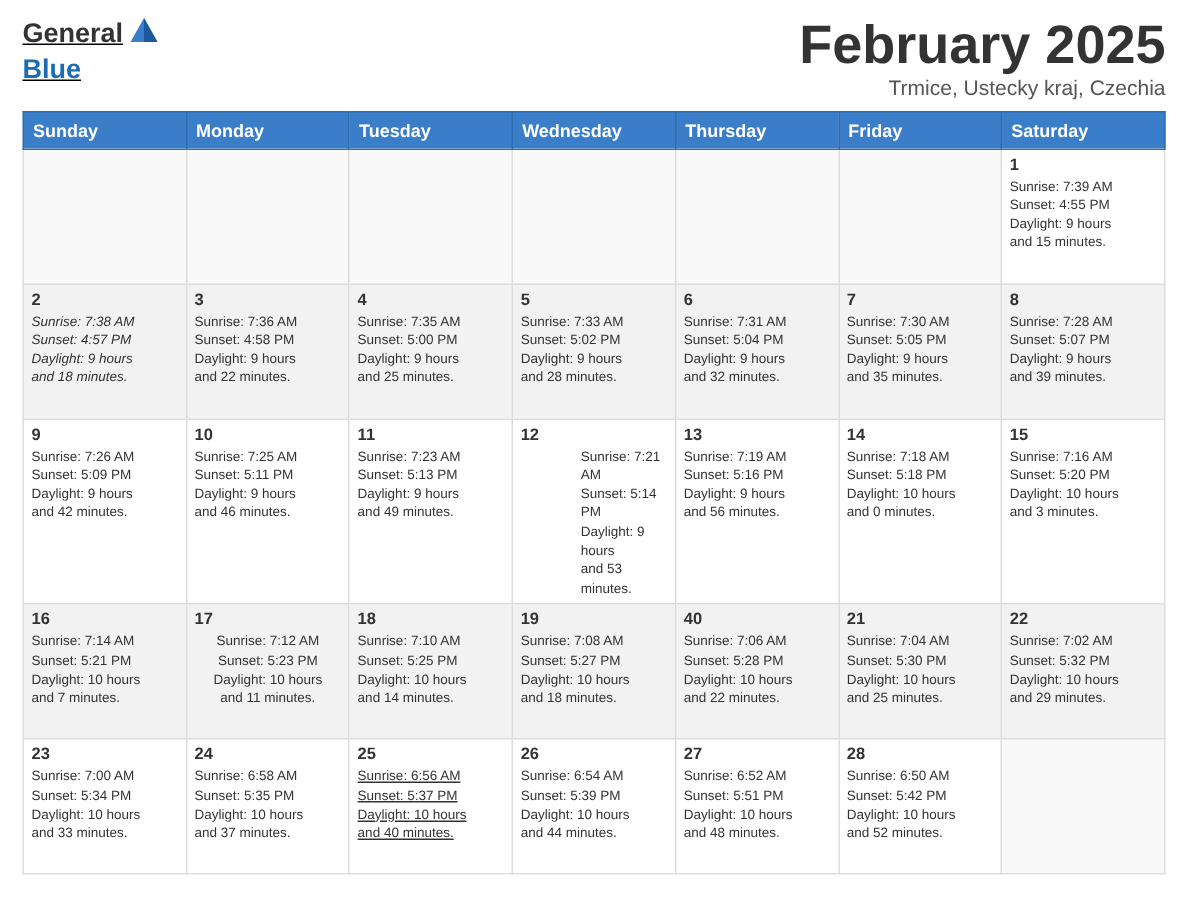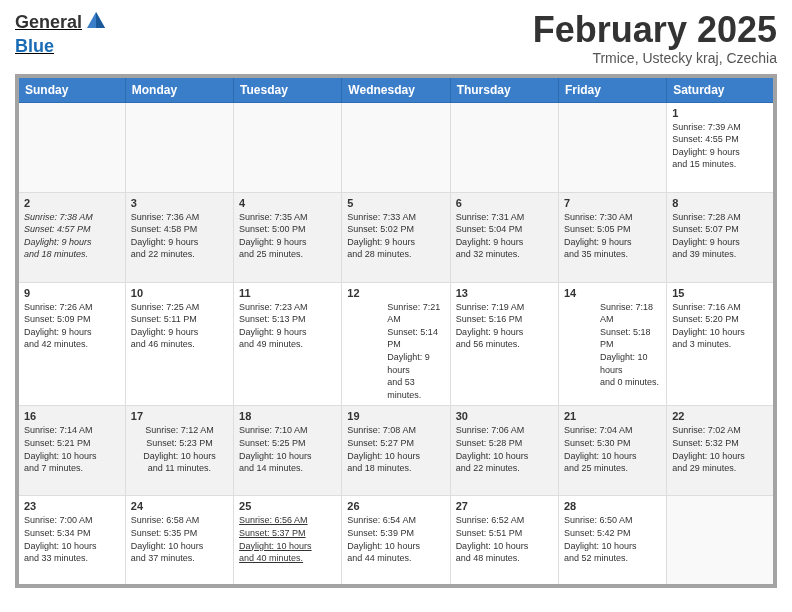--- a/index.html
+++ b/index.html
@@ -43,21 +43,21 @@
       color: #333;
       line-height: 1.1;
     }
     .location {
       font-size: 14px;
       color: #555;
     }
     .calendar {
       width: 100%;
       border-collapse: collapse;
-      border: 4px solid #a3a3a3;
+      border: 1px solid #a3a3a3;
     }
     .calendar th {
       background-color: #3a7dc9;
       color: #fff;
       font-size: 12px;
       font-weight: bold;
       padding: 5px 6px;
       text-align: left;
       border: 1px solid #2d6cb0;
     }
@@ -224,21 +224,21 @@
         </td>
         <td>
           <span class="day-num">13</span>
           <div class="day-info" style="white-space: pre-line;">Sunrise: 7:19 AM
 Sunset: 5:16 PM
 Daylight: 9 hours
 and 56 minutes.</div>
         </td>
         <td>
           <span class="day-num">14</span>
-          <div class="day-info" style="white-space: pre-line; margin-left: 36px;">Sunrise: 7:18 AM
+          <div class="day-info" style="white-space: pre-line;">Sunrise: 7:18 AM
 Sunset: 5:18 PM
 Daylight: 10 hours
 and 0 minutes.</div>
         </td>
         <td>
           <span class="day-num">15</span>
           <div class="day-info" style="white-space: pre-line;">Sunrise: 7:16 AM
 Sunset: 5:20 PM
 Daylight: 10 hours
 and 3 minutes.</div>
@@ -267,21 +267,21 @@
 and 14 minutes.</div>
         </td>
         <td>
           <span class="day-num">19</span>
           <div class="day-info" style="white-space: pre-line;">Sunrise: 7:08 AM
 Sunset: 5:27 PM
 Daylight: 10 hours
 and 18 minutes.</div>
         </td>
         <td>
-          <span class="day-num">30</span>
+          <span class="day-num">40</span>
           <div class="day-info" style="white-space: pre-line;">Sunrise: 7:06 AM
 Sunset: 5:28 PM
 Daylight: 10 hours
 and 22 minutes.</div>
         </td>
         <td>
           <span class="day-num">21</span>
           <div class="day-info" style="white-space: pre-line;">Sunrise: 7:04 AM
 Sunset: 5:30 PM
 Daylight: 10 hours

